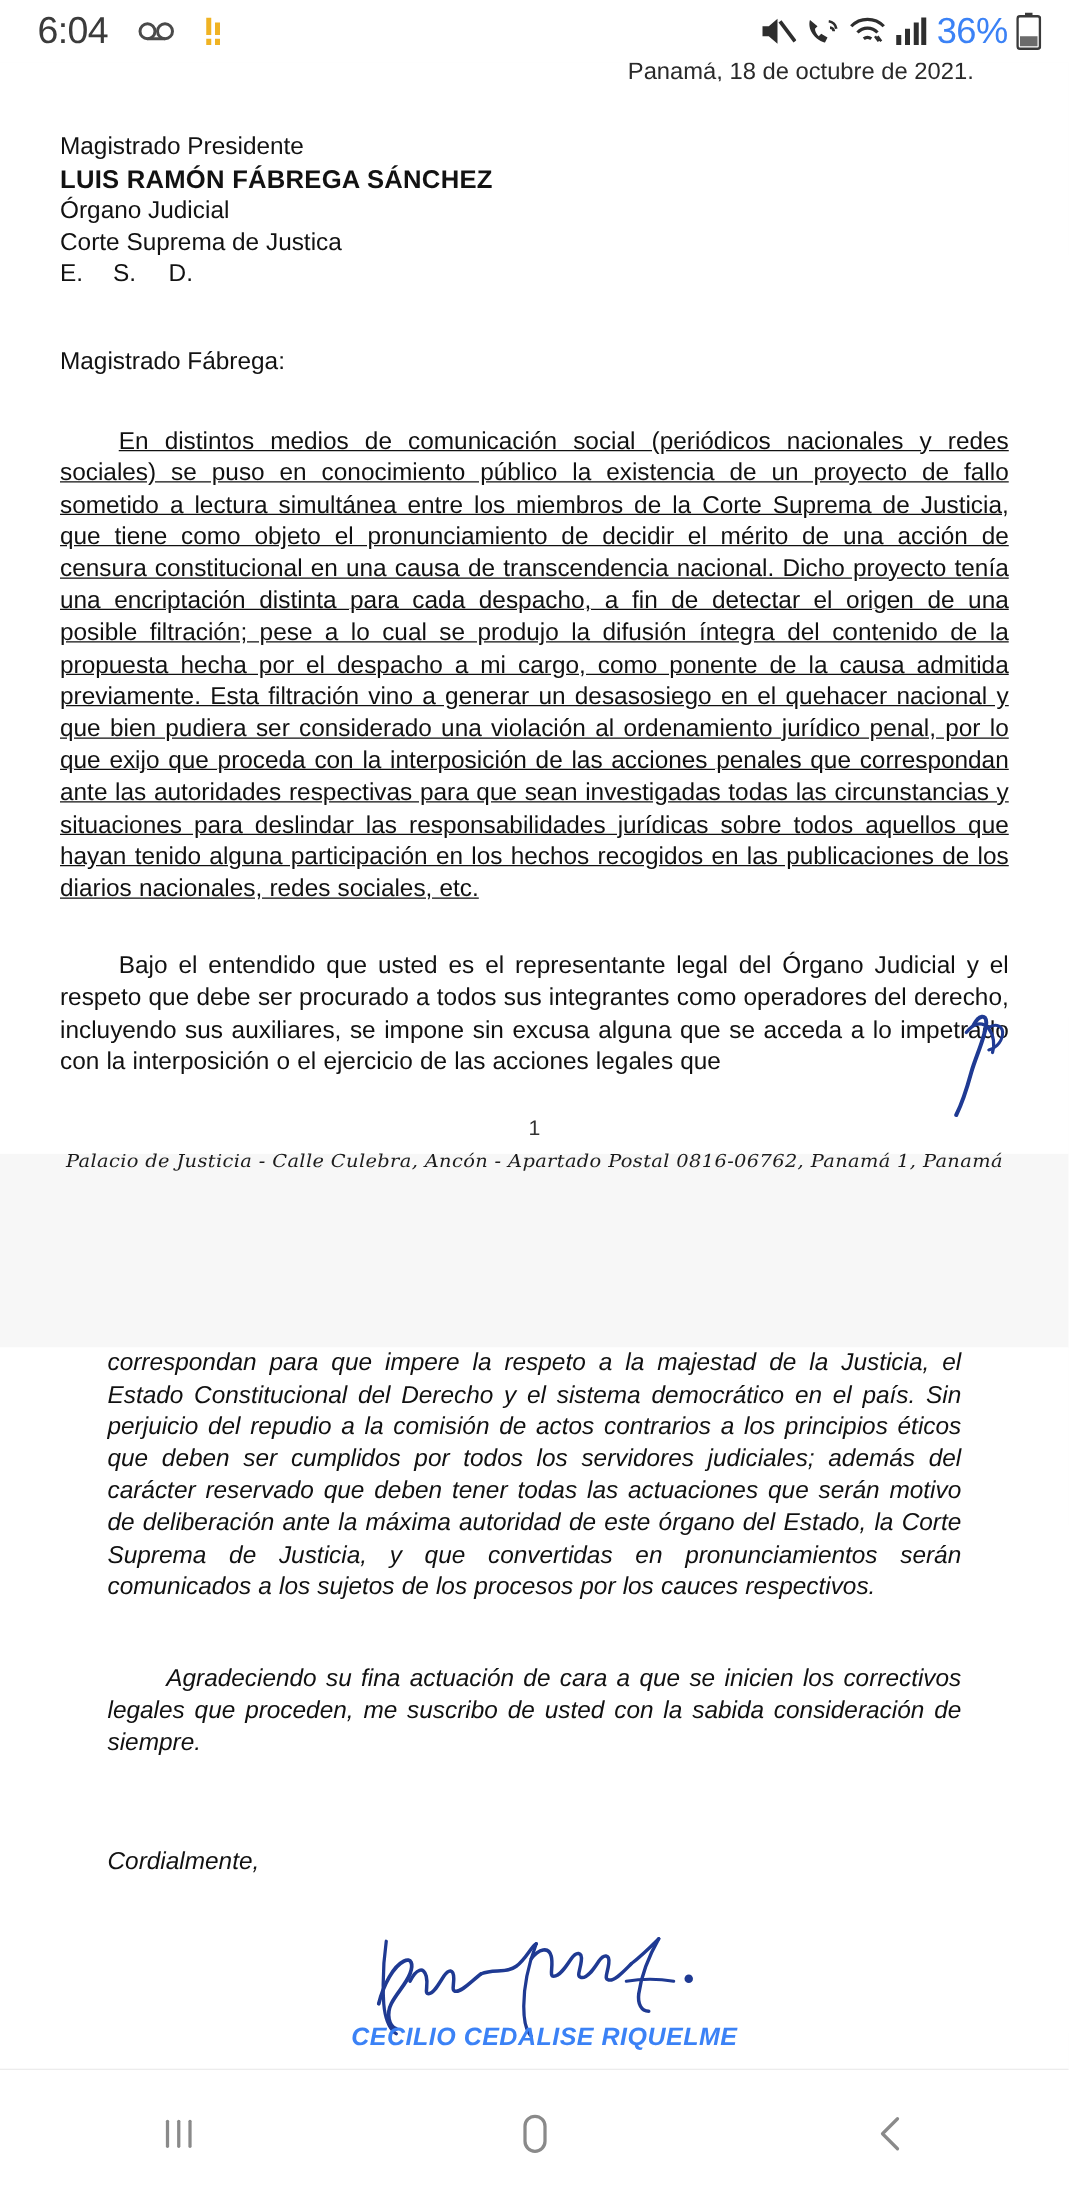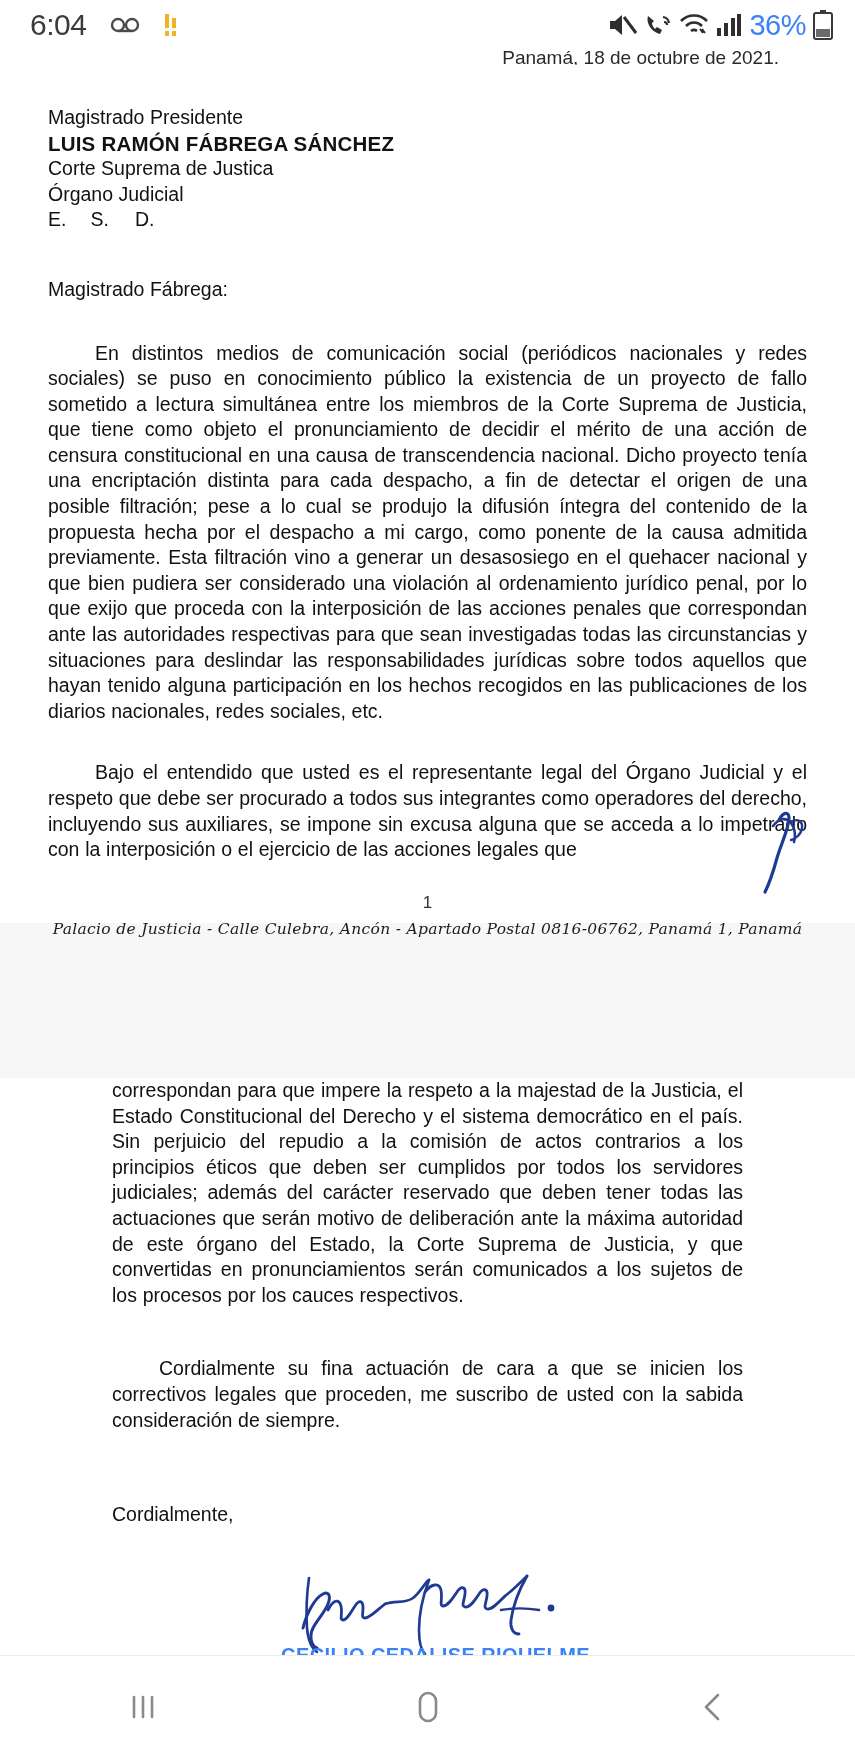--- a/index.html
+++ b/index.html
@@ -72,21 +72,22 @@
   .page-one {
     height: 880px;
     padding: 0 48px;
   }
   .page-gap {
     height: 155px;
     background: #f7f7f7;
   }
   .page-two {
     height: 600px;
-    padding: 0 112px;
+    padding: 0 86px;
+    font-style: italic;
   }
 
   
   .doc-line,
   .doc-para,
   .doc-label {
     color: #141414;
     font-family: "Liberation Sans", sans-serif;
     -webkit-font-smoothing: none;
   }
@@ -125,21 +126,21 @@
 
   .doc-para {
     text-align: justify;
     font-size: 19.5px;
     line-height: 25.6px;
     color: #111111;
     word-spacing: 0.3px;
   }
   .doc-para.indent { text-indent: 47px; }
 
-  .p1 { margin-top: 40px; }
+  .p1 { margin-top: 40px; text-decoration: underline; }
   .p2 { margin-top: 36px; }
 
   .page-number {
     margin-top: 30px;
     text-align: center;
     font-size: 17px;
     color: #333;
   }
 
   .footer-script {
@@ -268,22 +269,22 @@
 
   <div class="doc-scroll">
 
     <div class="page page-one">
 
       <div class="date-line">Panamá, 18 de octubre de 2021.</div>
 
       <div class="addressee">
         <div>Magistrado Presidente</div>
         <div class="bold">LUIS RAMÓN FÁBREGA SÁNCHEZ</div>
+        <div>Órgano Judicial</div>
         <div>Corte Suprema de Justica</div>
-        <div>Órgano Judicial</div>
         <div class="esd">
           <span>E.</span><span class="s2">S.</span><span class="s3">D.</span>
         </div>
       </div>
 
       <div class="salutation">Magistrado Fábrega:</div>
 
       <p class="doc-para indent p1">En distintos medios de comunicación social (periódicos nacionales y redes sociales) se puso en conocimiento público la existencia de un proyecto de fallo sometido a lectura simultánea entre los miembros de la Corte Suprema de Justicia, que tiene como objeto  el  pronunciamiento de decidir el mérito de una acción de censura constitucional en una causa de transcendencia nacional. Dicho proyecto tenía una encriptación distinta para cada despacho, a fin de detectar el origen de una posible filtración; pese a lo cual se produjo la difusión íntegra del contenido de la propuesta hecha por el despacho a mi cargo, como ponente de la causa admitida previamente. Esta filtración vino a generar un desasosiego  en el quehacer nacional y que bien pudiera ser considerado una violación al ordenamiento jurídico penal, por lo que exijo que proceda con la interposición de las acciones penales que correspondan ante las autoridades respectivas para que sean investigadas todas las circunstancias y situaciones para deslindar las responsabilidades jurídicas sobre todos aquellos que hayan tenido alguna participación en los hechos recogidos en las publicaciones de los diarios nacionales, redes sociales, etc.</p>
       <p class="doc-para indent p2">Bajo el entendido que usted es el representante legal del Órgano Judicial y el respeto que debe ser procurado a todos sus integrantes como operadores del derecho, incluyendo sus auxiliares, se impone sin excusa alguna que se acceda a lo impetrado con la interposición o el ejercicio de las acciones legales que</p>
 
@@ -294,21 +295,21 @@
         <path d="M40 14 C44 6 50 5 50 12 C50 22 42 38 38 52 C35 63 32 74 26 86" fill="none" stroke="#1f3a93" stroke-width="3.2" stroke-linecap="round"></path>
         <path d="M34 20 C40 12 47 11 52 17 C56 22 57 30 55 36" fill="none" stroke="#1f3a93" stroke-width="2.6" stroke-linecap="round"></path>
         <path d="M52 16 C58 12 64 15 63 22 C62 29 56 33 52 34" fill="none" stroke="#1f3a93" stroke-width="2.4" stroke-linecap="round"></path>
       </svg>
     </div>
 
     <div class="page-gap"></div>
 
     <div class="page page-two">
       <p class="doc-para p3">correspondan para que impere la respeto a la majestad de la Justicia, el Estado Constitucional del Derecho y el sistema democrático en el país. Sin perjuicio del repudio a la comisión de actos contrarios a los principios éticos que deben ser cumplidos por todos los servidores judiciales; además del carácter reservado que deben tener todas las actuaciones que serán motivo de deliberación ante la máxima autoridad de este órgano del Estado, la Corte Suprema de Justicia,  y que convertidas en pronunciamientos serán comunicados a los sujetos de los procesos por los cauces respectivos.</p>
-      <p class="doc-para indent p4">Cordialmente su fina actuación de cara a que se inicien los correctivos legales que proceden, me suscribo de usted con la sabida consideración de siempre.</p>
+      <p class="doc-para indent p4">Agradeciendo su fina actuación de cara a que se inicien los correctivos legales que proceden, me suscribo de usted con la sabida consideración de siempre.</p>
 
       <div class="closing">Cordialmente,</div>
 
       <div class="sign-block">
         <svg class="sign-svg" width="310" height="90" viewBox="0 0 310 90">
           <path d="M30 60 C34 44 42 30 50 26 C56 23 58 28 55 36 C52 44 44 52 40 60 C36 68 38 78 44 80" fill="none" stroke="#1f3a93" stroke-width="3" stroke-linecap="round"></path>
           <path d="M36 10 C34 24 33 44 34 60 C35 72 38 80 44 84" fill="none" stroke="#1f3a93" stroke-width="2.6" stroke-linecap="round"></path>
           <path d="M55 42 C60 32 66 30 68 38 C70 46 66 52 70 52 C74 52 78 44 82 38 C86 32 90 32 90 40 C90 46 88 50 92 50 C97 50 104 42 112 36" fill="none" stroke="#1f3a93" stroke-width="2.8" stroke-linecap="round"></path>
           <path d="M112 36 C122 32 132 36 140 30 C148 24 152 14 156 12" fill="none" stroke="#1f3a93" stroke-width="2.8" stroke-linecap="round"></path>
           <path d="M156 12 C150 28 146 46 146 62 C146 74 148 82 152 86" fill="none" stroke="#1f3a93" stroke-width="2.6" stroke-linecap="round"></path>

